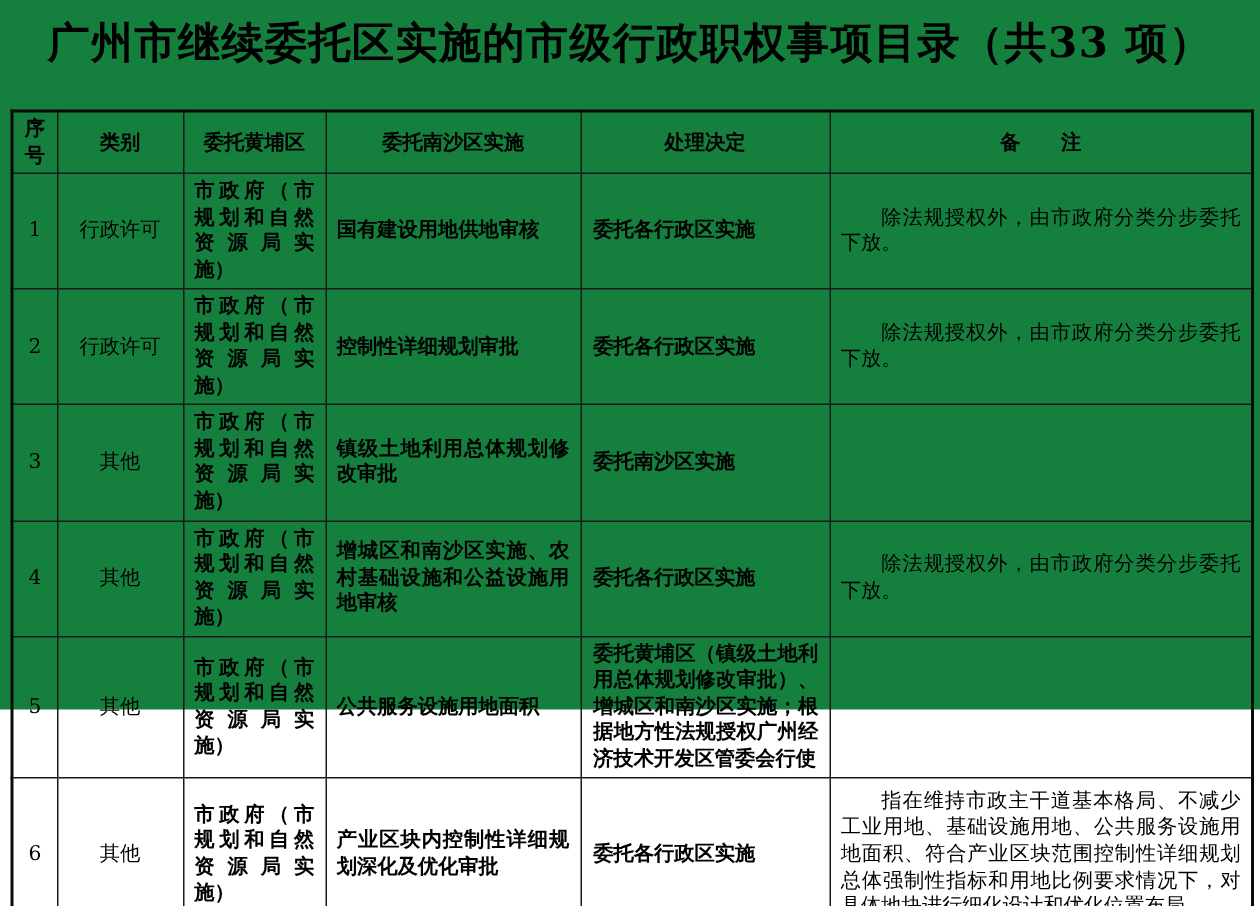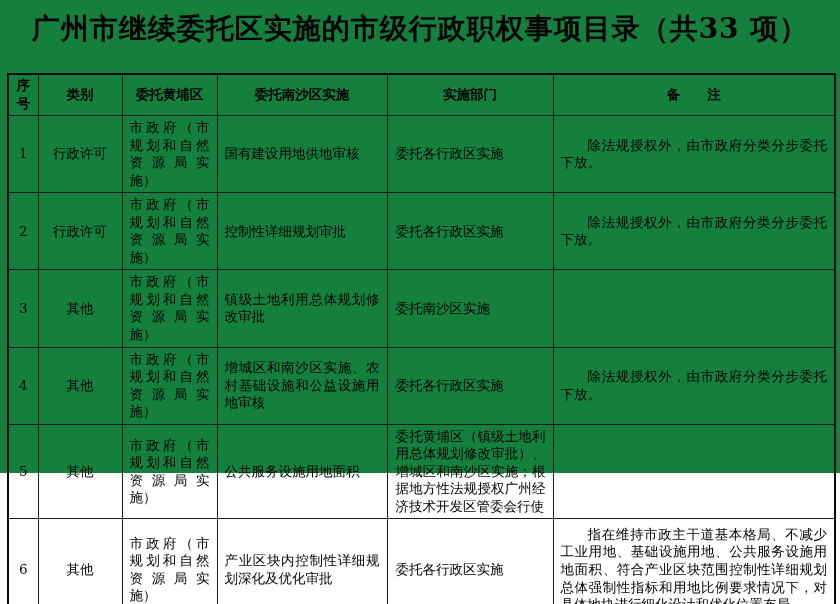--- a/index.html
+++ b/index.html
@@ -55,21 +55,21 @@
     padding: 3px 7px;
     vertical-align: middle;
   }
   tr.r1 td { height: 75px; }
   tr.r2 td { height: 72px; }
   tr.r3 td { height: 73px; }
   tr.r4 td { height: 76px; }
   tr.r5 td { height: 88px; }
   tr.r6 td { height: 102px; }
   .c-serial, .c-cat { text-align: center; }
-  .c-dept, .c-item, .c-dec { text-align: justify; }
+  .c-dept, .c-item, .c-dec { text-align: justify; font-weight: bold; }
   .c-dec { padding-left: 8px; }
   .remark {
     text-indent: 2em;
     text-align: justify;
   }
 </style>
 </head>
 <body>
 
 <div class="page">
@@ -83,21 +83,21 @@
       <col style="width:170px">
       <col style="width:166px">
       <col style="width:282px">
     </colgroup>
     <thead>
       <tr>
         <th>序号</th>
         <th>类别</th>
         <th>委托黄埔区</th>
         <th>委托南沙区实施</th>
-        <th>实施部门</th>
+        <th>处理决定</th>
         <th>备　　注</th>
       </tr>
     </thead>
     <tbody>
       <tr class="r1">
         <td class="c-serial">1</td>
         <td class="c-cat">行政许可</td>
         <td class="c-dept">市政府（市规划和自然资源局实施）</td>
         <td class="c-item">国有建设用地供地审核</td>
         <td class="c-dec">委托各行政区实施</td>

